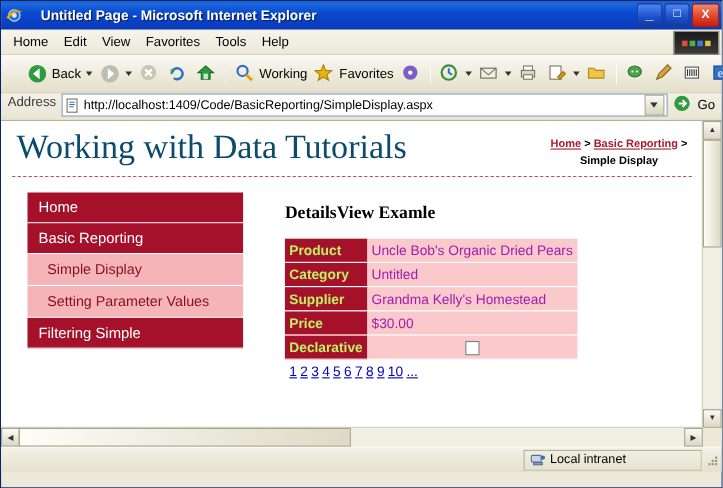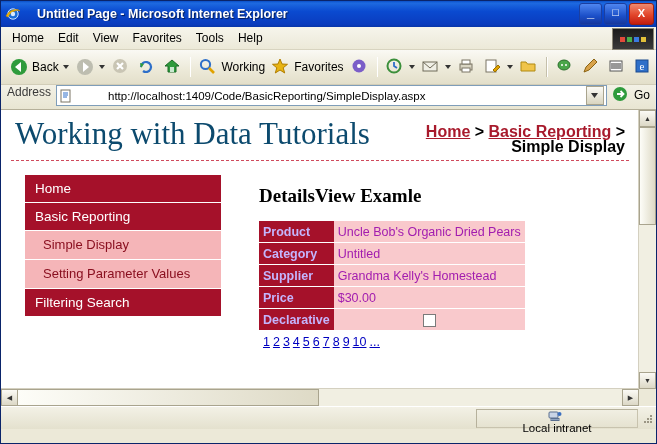--- a/index.html
+++ b/index.html
@@ -53,40 +53,40 @@
   .flagbox{
     position:absolute;right:2px;top:1px;width:40px;height:20px;
     background:linear-gradient(to bottom,#1b1b1b,#3a3a3a);
     border:1px solid #8a8676;display:flex;align-items:center;justify-content:center;
   }
   .flagbox .sq{width:5px;height:5px;margin:0 1px;}
   
   .toolbar{
     height:34px;display:flex;align-items:center;
     background:linear-gradient(to bottom,#faf9f4,#ece9d8 60%,#e3dfca);
-    border-bottom:1px solid #d2cdb8;padding-left:5px;
+    border-bottom:1px solid #d2cdb8;padding-left:20px;
   }
   .tb-item{display:flex;align-items:center;height:28px;padding:0 3px;}
   .tb-label{font-size:12px;margin-left:3px;}
   .tb-sep{width:1px;height:20px;background:#c5c0ab;margin:0 4px;border-right:1px solid #fff;}
   .caret{
     width:0;height:0;border-left:3px solid transparent;border-right:3px solid transparent;
     border-top:4px solid #333;margin-left:4px;
   }
   .ic{width:20px;height:20px;position:relative;display:inline-block;}
   
   .addressbar{
     height:24px;display:flex;align-items:flex-start;
     background:linear-gradient(to bottom,#f3f1e6,#e8e5d2);
     border-bottom:1px solid #b5b09a;padding-left:6px;
   }
   .addr-label{font-size:12px;color:#3a3a3a;margin-right:5px;}
   .addr-input{
     flex:1;height:19px;background:#fff;border:1px solid #7f9db9;
-    display:flex;align-items:center;padding:0 2px;margin-right:4px;gap:32px;
+    display:flex;align-items:center;padding:0 2px;margin-right:4px;
   }
   .addr-input .globe{width:14px;height:14px;margin-right:3px;flex:none;}
   .addr-text{font-size:11.5px;color:#000;flex:1;white-space:nowrap;overflow:hidden;}
   .addr-drop{
     width:16px;height:17px;background:linear-gradient(to bottom,#fbfaf5,#d9d5c0);
     border:1px solid #a9a48e;display:flex;align-items:center;justify-content:center;
   }
   .go-btn{display:flex;align-items:center;margin-right:6px;}
   .go-btn .t{font-size:12px;margin-left:3px;}
   
@@ -98,44 +98,44 @@
   .page-inner{padding:0 0 0 0;position:relative;height:100%;}
   .header-row{
     display:flex;align-items:flex-start;justify-content:space-between;
     padding:6px 14px 4px 14px;
   }
   h1.site-title{
     font-family:"Liberation Serif",serif;
     font-size:31px;font-weight:normal;margin:0;color:#0c4a6e;letter-spacing:0;
   }
   .breadcrumb{
-    font-size:16px;font-weight:bold;color:#000;text-align:right;
+    font-size:10px;font-weight:bold;color:#000;text-align:center;
     padding-top:8px;max-width:240px;line-height:15px;
   }
   .breadcrumb a{color:#a81a2c;text-decoration:underline;}
   .hr-dashed{border-top:1px dashed #cf4a5c;margin:2px 10px 0 10px;}
   .body-cols{display:flex;padding-top:14px;}
   .leftnav{width:196px;margin-left:24px;flex:none;}
   .nav-top{
     background:#a5112a;color:#fff;padding:6px 10px;font-size:13.5px;
     border-bottom:1px solid #fff;
   }
   .nav-sub{
     background:#f5b5b8;color:#8a1020;padding:6px 10px 6px 18px;font-size:13px;
     border-bottom:1px solid #fff;line-height:16px;
   }
   .content{margin-left:38px;flex:1;}
   h2.content-title{
     font-family:"Liberation Serif",serif;
-    font-size:19px;margin:10px 0 14px 0;font-weight:bold;
+    font-size:16px;margin:10px 0 14px 0;font-weight:bold;
   }
   table.dv{border-collapse:collapse;font-size:12.5px;}
   table.dv td{padding:2px 4px;height:17px;vertical-align:middle;}
   td.dv-label{
-    background:#a5112a;color:#c4b5fd;font-weight:bold;
+    background:#a5112a;color:#bef264;font-weight:bold;
     border-bottom:1px solid #fff;white-space:nowrap;
   }
   td.dv-value{
     background:#f9c9cc;color:#a21caf;border-bottom:1px solid #fff;white-space:nowrap;
   }
   td.dv-value.center{text-align:center;}
   .chk{
     width:11px;height:11px;border:1px solid #7a7a7a;background:#fff;
     display:inline-block;vertical-align:middle;
   }
@@ -167,21 +167,21 @@
     height:22px;display:flex;align-items:center;
     background:linear-gradient(to bottom,#f3f1e6,#e4e1ce);
     border-top:1px solid #fff;font-size:11.5px;color:#000;
   }
   .sb-pane{
     height:17px;display:flex;align-items:center;padding:0 5px;
     border:1px solid #c8c3ae;border-top-color:#b6b19c;border-left-color:#b6b19c;
     margin:1px 2px;background:transparent;
   }
   .sb-left{flex:1;border:none;}
-  .sb-zone{width:150px;flex-direction:column;}
+  .sb-zone{width:150px;}
   .grip{
     width:14px;height:14px;margin-left:auto;margin-right:2px;position:relative;
   }
   .grip i{position:absolute;width:2px;height:2px;background:#9b9684;}
 </style>
 </head>
 <body>
 
 <div class="window">
 
@@ -409,21 +409,21 @@
           </div>
         </div>
         <div class="hr-dashed"></div>
 
         <div class="body-cols">
           <div class="leftnav">
             <div class="nav-top">Home</div>
             <div class="nav-top">Basic Reporting</div>
             <div class="nav-sub">Simple Display</div>
             <div class="nav-sub">Setting Parameter Values</div>
-            <div class="nav-top">Filtering Search</div>
+            <div class="nav-top">Filtering Simple</div>
           </div>
 
           <div class="content">
             <h2 class="content-title">DetailsView Examle</h2>
             <table class="dv">
               <tbody>
                   <tr>
                 <td class="dv-label">Product</td>
                 <td class="dv-value">Uncle Bob's Organic Dried Pears</td>
               </tr>

